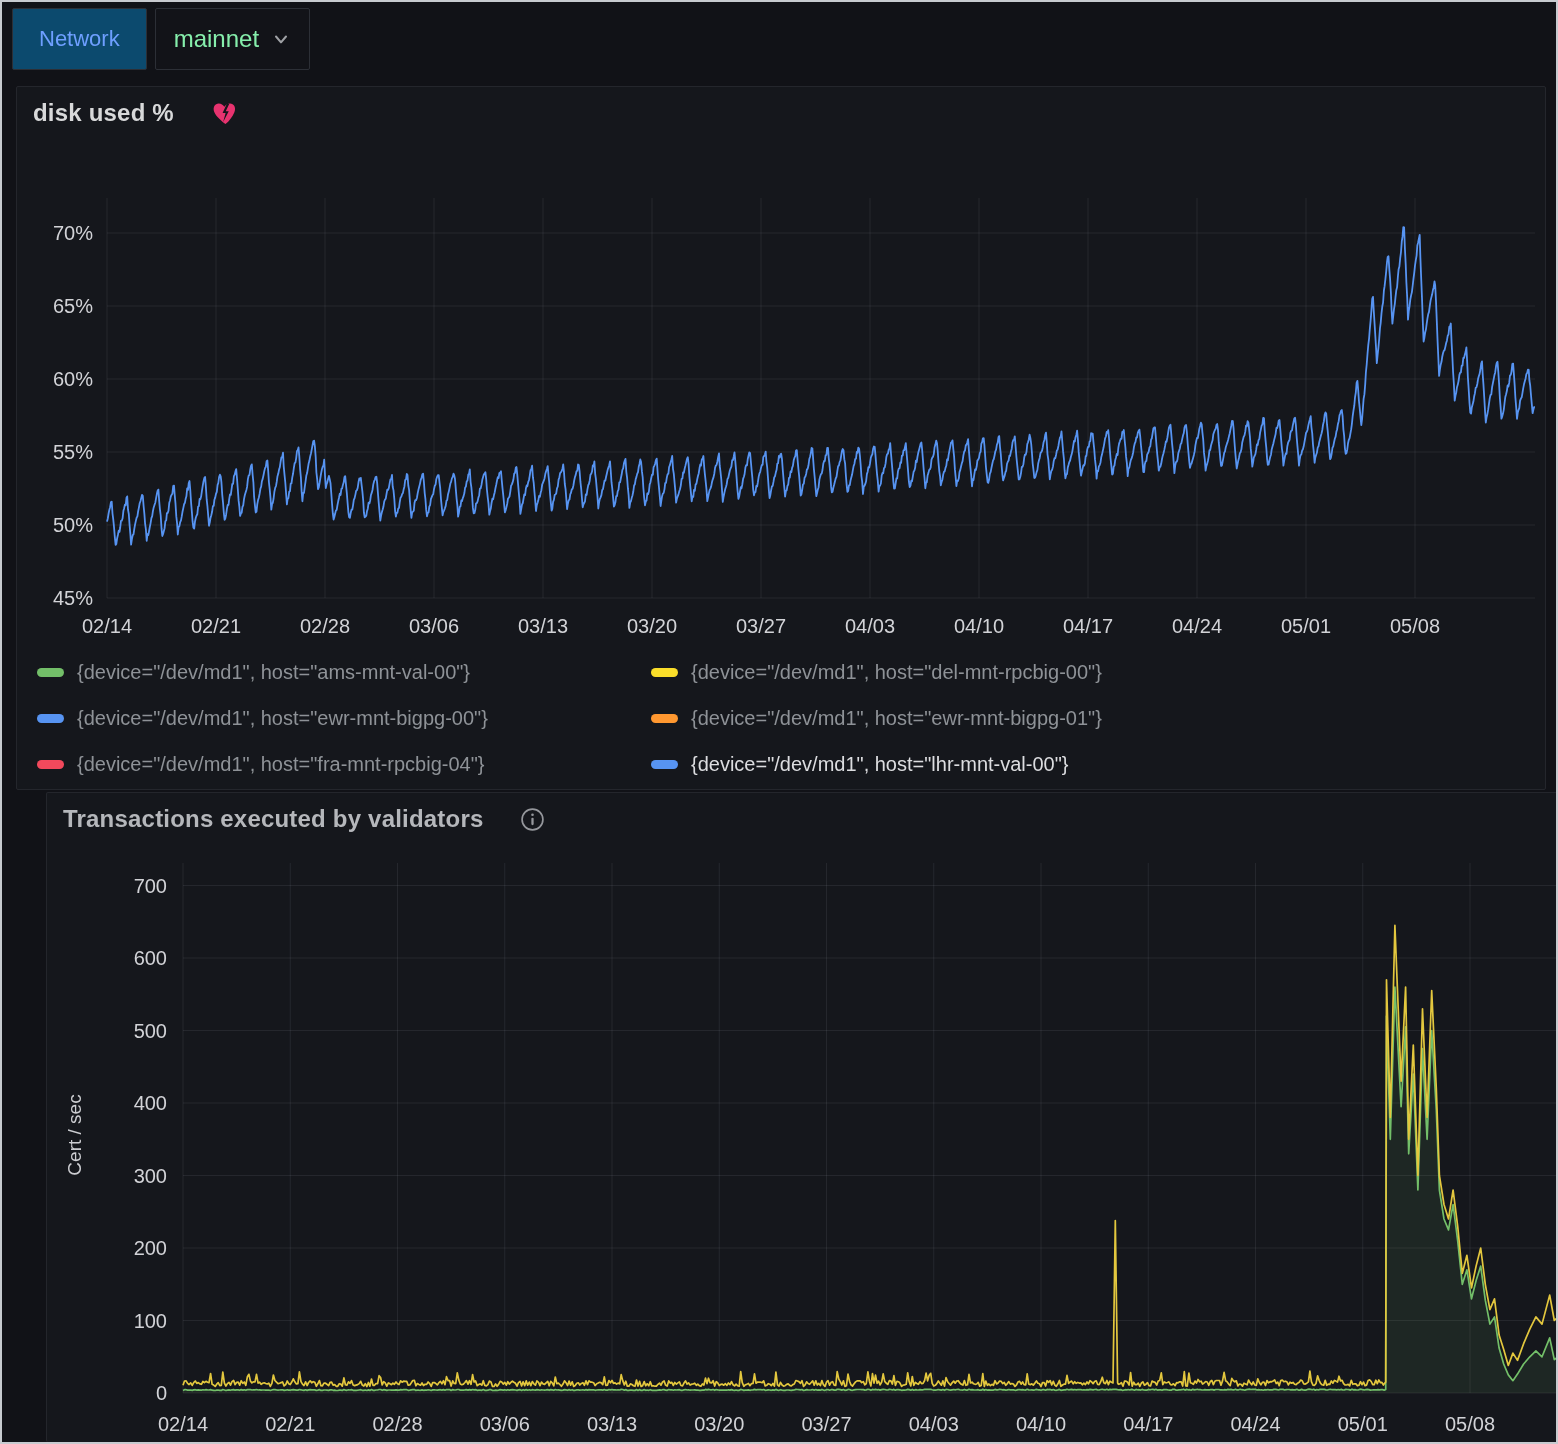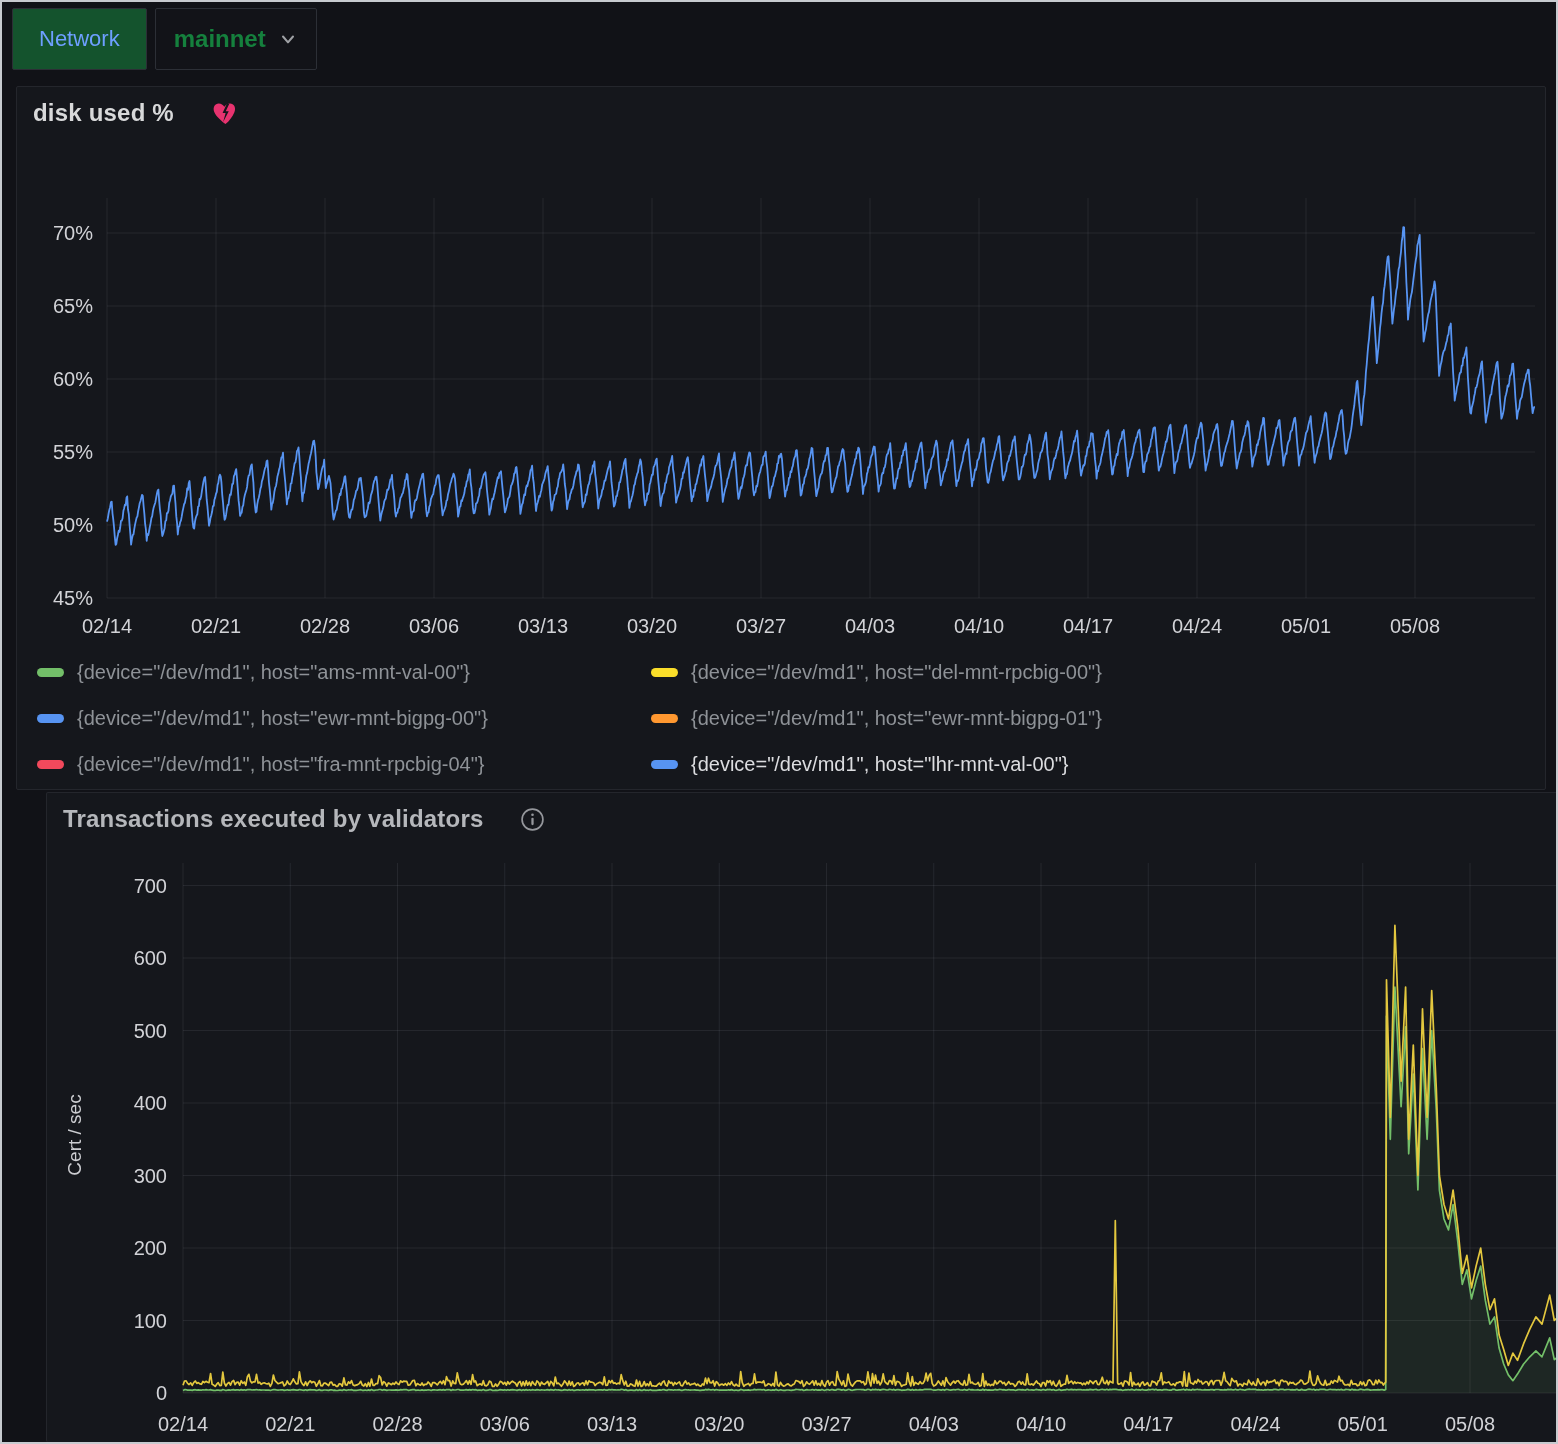--- a/index.html
+++ b/index.html
@@ -6,21 +6,21 @@
   *{box-sizing:border-box;}
   .screen{
     position:relative;width:1558px;height:1444px;overflow:hidden;
     background:#111217;border:2px solid #c7cacf;
     font-family:"Liberation Sans","DejaVu Sans",sans-serif;
   }
   
   .header{position:absolute;left:10px;top:6px;display:flex;gap:8px;}
   .var-label{
     display:flex;align-items:center;height:62px;padding:0 26px;
-    background:#14532d;border:1px solid #2c2f36;border-radius:2px;
+    background:#0c4a6e;border:1px solid #2c2f36;border-radius:2px;
     font-size:22px;font-weight:500;justify-content:center;
   }
   .var-select{
     display:flex;align-items:center;gap:12px;height:62px;padding:0 18px;
     background:#121318;border:1px solid #2c2f36;border-radius:2px;
     font-size:24px;font-weight:500;cursor:pointer;
   }
   
   .panel{position:absolute;background:#15171c;border:1px solid #24262c;border-radius:2px;}
   .panel1{left:14px;top:84px;width:1530px;height:704px;}
@@ -48,21 +48,21 @@
 </head>
 <body>
 
 <div class="screen">
 
   <div class="header">
     <div class="var-label">
       <span style="color:#6E9FFF;">Network</span>
     </div>
     <div class="var-select">
-      <span style="color:#15803d;font-weight:bold;">mainnet</span>
+      <span style="color:#86efac;">mainnet</span>
       <svg class="icon" width="20" height="20" viewBox="0 0 24 24">
         <polyline points="6,9 12,16 18,9" fill="none" stroke="#9fa1a5" stroke-width="2.4" stroke-linecap="round" stroke-linejoin="round"></polyline>
       </svg>
     </div>
   </div>
 
   <section class="panel panel1">
     <div class="panel-header">
       <h2 class="panel-title t1">disk used %</h2>
       <svg class="icon" width="27" height="27" viewBox="0 0 24 24" style="margin-left:38px;">

